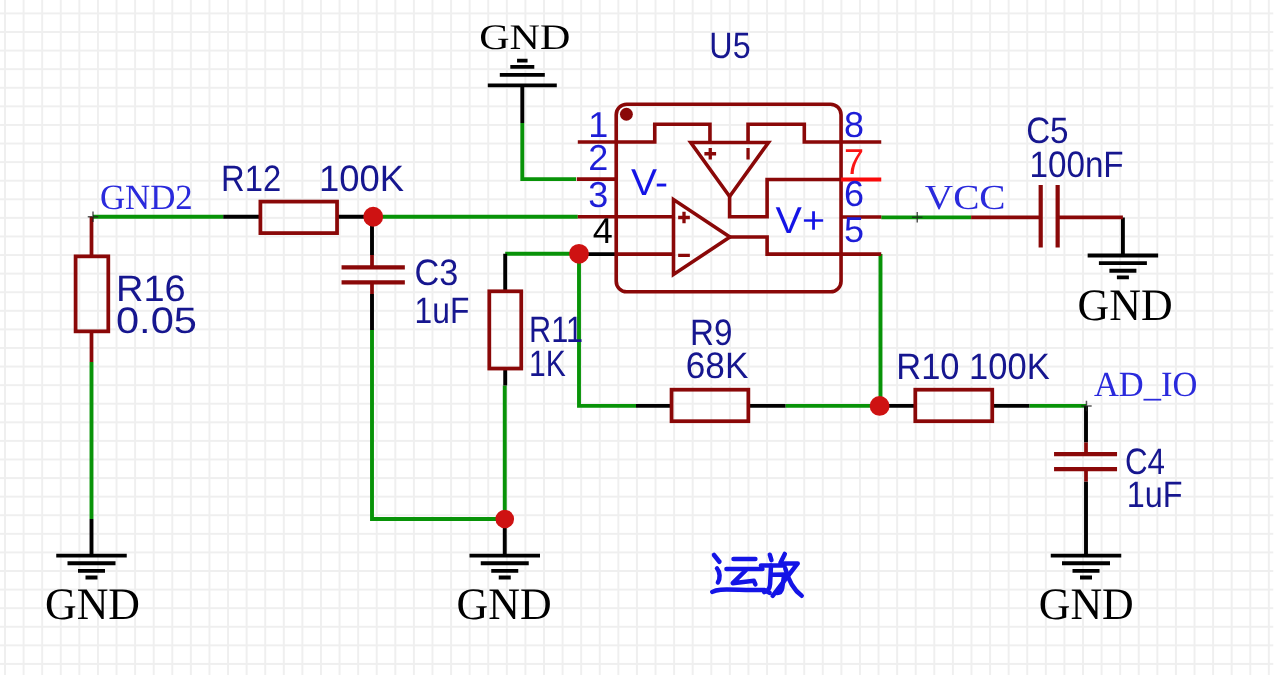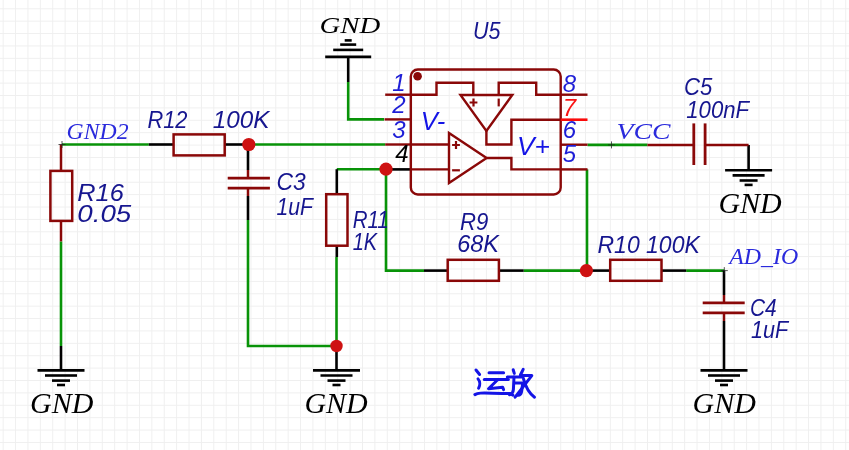--- a/index.html
+++ b/index.html
@@ -4,21 +4,20 @@
 <style>
   html,body{margin:0;padding:0;}
   body{width:849px;height:450px;overflow:hidden;background:#fff;}
   #sheet{position:relative;width:849px;height:450px;
     background-color:#ffffff;
     background-image:
       linear-gradient(to right,#efefef 1px,transparent 1px),
       linear-gradient(to bottom,#efefef 1px,transparent 1px);
     background-size:12.4px 12.4px;
     background-position:2.7px 8.3px;
-    font-style:italic;
   }
   svg{position:absolute;left:0;top:0;filter:blur(0.38px);}
   text{font-family:"Liberation Sans",sans-serif;}
   .ser{font-family:"Liberation Serif",serif;}
   .des{fill:#16168F;font-size:24.5px;}
   .pin{fill:#1E1ED7;font-size:24px;}
   .net{fill:#2A2ADC;}
 </style>
 </head>
 <body>

